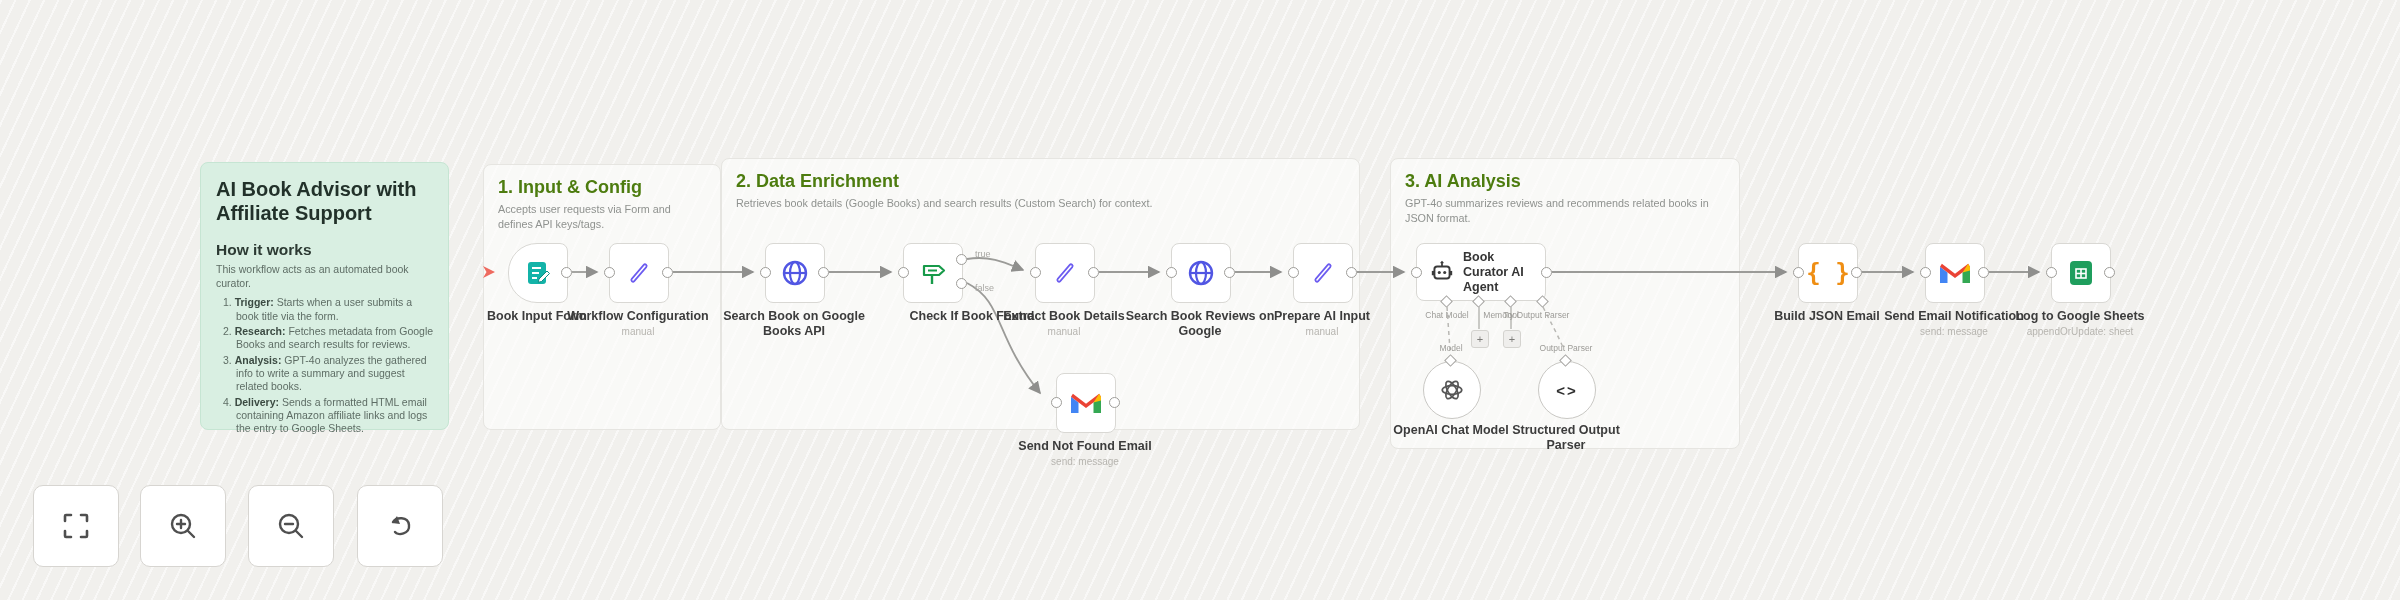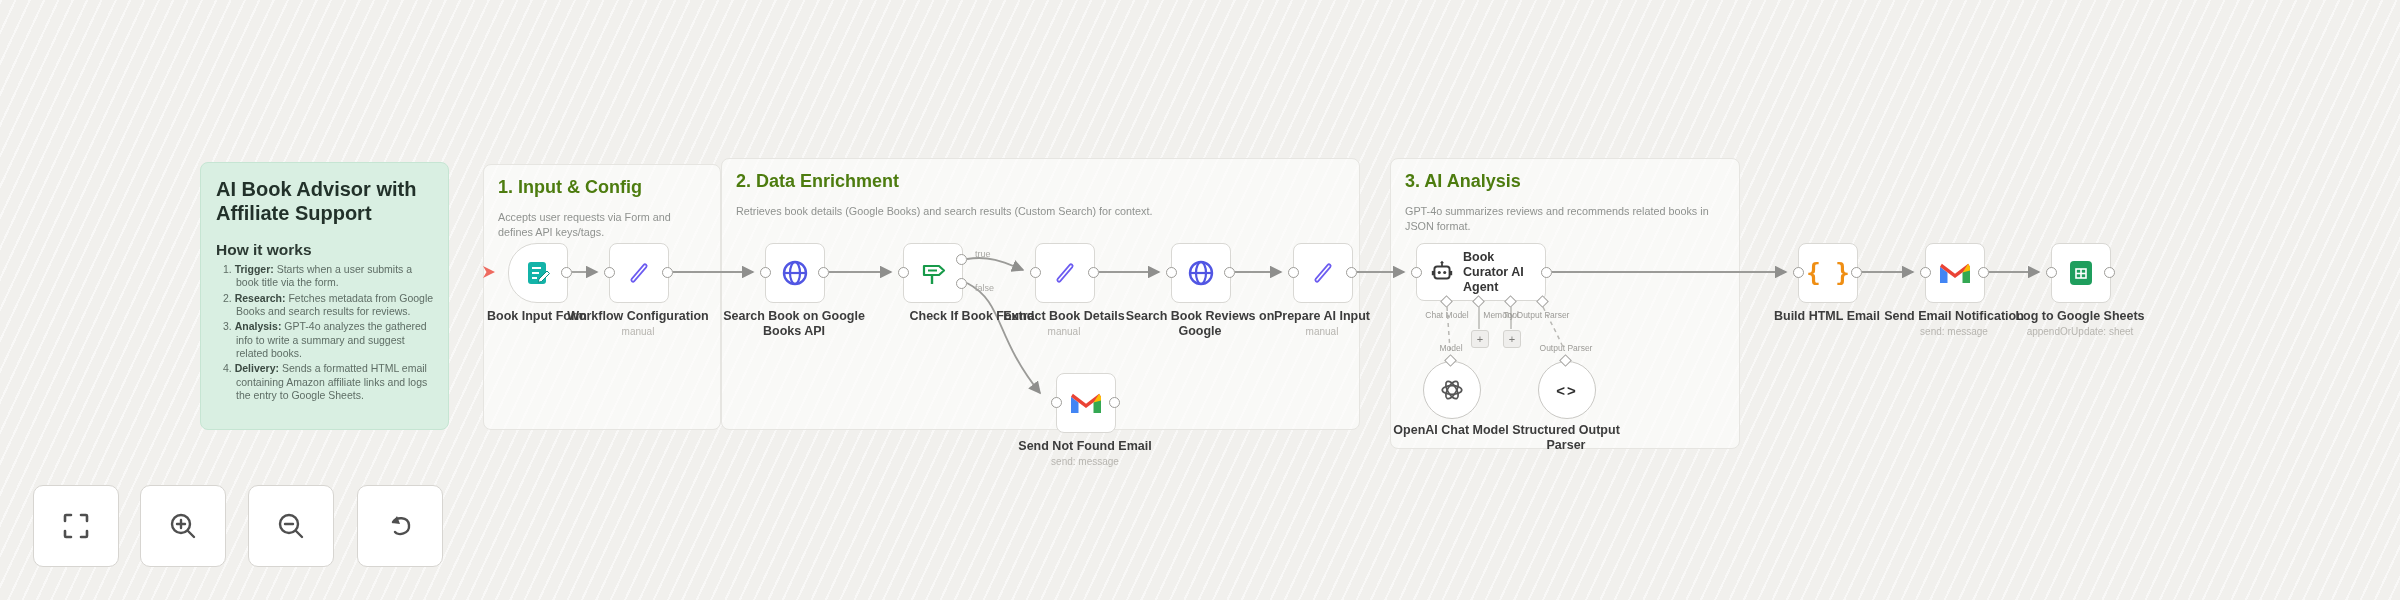--- a/index.html
+++ b/index.html
@@ -7,21 +7,21 @@
     width:2400px;height:600px;position:relative;overflow:hidden;
     font-family:"Liberation Sans","DejaVu Sans",sans-serif;
     background-color:#f1f0ed;
     background-image:repeating-linear-gradient(115deg, rgba(255,255,255,.55) 0 2px, rgba(241,240,237,0) 2px 13px);
   }
   #canvas{position:absolute;inset:0;}
   
   .sticky{position:absolute;background:rgba(252,252,251,.72);border:1px solid #e6e5e1;border-radius:8px;z-index:1;}
   .sticky.green{background:#d9efe2;border-color:#c6e5d3;}
   .s-head{font-size:18px;font-weight:700;color:#4d7c0f;margin:12px 14px 4px 14px;}
-  .s-desc{font-size:10.8px;color:#8f928f;margin:12px 14px;line-height:1.35;}
+  .s-desc{font-size:10.8px;color:#8f928f;margin:4px 14px;line-height:1.35;}
   .note-title{font-size:20px;font-weight:700;color:#22312a;line-height:1.2;margin:14px 15px 0 15px;}
   .note-heading{font-size:15.5px;font-weight:700;color:#2c3a33;margin:16px 15px 4px 15px;}
   .note-intro{font-size:10.5px;color:#5e6d65;margin:0 15px 6px 15px;line-height:1.3;}
   .note-item{font-size:10.5px;color:#5e6d65;margin:0 12px 2px 22px;line-height:1.27;padding-left:13px;text-indent:-13px;}
   .note-item .term{font-weight:700;color:#3b4a42;}
   
   .node{position:absolute;width:58px;height:58px;background:#fff;border:1.6px solid #d9d8d4;
         border-radius:8px;z-index:3;display:flex;align-items:center;justify-content:center;}
   .node.trigger{border-radius:29px 8px 8px 29px;}
   .node.wide{width:130px;justify-content:flex-start;padding-left:12px;box-sizing:border-box;}
@@ -72,20 +72,21 @@
       <path d="M1447 307 L1450 350" stroke-dasharray="4 4"></path>
       <path d="M1543 307 C1551 323 1559 337 1564 350" stroke-dasharray="4 4"></path>
       <path d="M1479 307 V329"></path>
       <path d="M1511 307 V329"></path>
     </g>
   </svg>
 
   <div class="sticky green" style="left:200px;top:162px;width:247px;height:266px;">
     <div class="note-title">AI Book Advisor with Affiliate Support</div>
     <div class="note-heading">How it works</div>
+    <div class="note-intro">This workflow acts as an automated book curator.</div>
     <div class="note-item"><span>1.</span> <span class="term">Trigger:</span><span> Starts when a user submits a book title via the form.</span></div>
     <div class="note-item"><span>2.</span> <span class="term">Research:</span><span> Fetches metadata from Google Books and search results for reviews.</span></div>
     <div class="note-item"><span>3.</span> <span class="term">Analysis:</span><span> GPT-4o analyzes the gathered info to write a summary and suggest related books.</span></div>
     <div class="note-item"><span>4.</span> <span class="term">Delivery:</span><span> Sends a formatted HTML email containing Amazon affiliate links and logs the entry to Google Sheets.</span></div>
   </div>
 
   <div class="sticky" style="left:483px;top:164px;width:236px;height:264px;">
     <div class="s-head">1. Input &amp; Config</div>
     <div class="s-desc">Accepts user requests via Form and defines API keys/tags.</div>
   </div>
@@ -189,21 +190,21 @@
       <path d="M1.5 1.5 L12 9.5 L22.5 1.5 L24 4 L12 13 L0 4 Z" fill="#ea4335"></path>
       <path d="M22.5 1.5 L24 4 V7 L18 8.5 Z" fill="#fbbc04"></path>
     </svg>
   </div>
   <div class="nlabel" style="left:1005px;top:439px;">Send Not Found Email</div>
   <div class="nsub" style="left:1005px;top:456px;">send: message</div>
 
   <div class="node" style="left:1798px;top:243px;">
     <div style="font-family:'DejaVu Sans Mono','Liberation Mono',monospace;font-size:24px;font-weight:700;color:#ef8e13;line-height:1;">{ }</div>
   </div>
-  <div class="nlabel" style="left:1747px;top:309px;">Build HTML Email</div>
+  <div class="nlabel" style="left:1747px;top:309px;">Build JSON Email</div>
 
   <div class="node" style="left:1925px;top:243px;">
     <svg width="30" height="24" viewBox="0 0 24 18">
       <path d="M0 17 V4 L6 8.5 V17 Z" fill="#4285f4"></path>
       <path d="M24 17 V4 L18 8.5 V17 Z" fill="#34a853"></path>
       <path d="M1.5 1.5 L12 9.5 L22.5 1.5 L24 4 L12 13 L0 4 Z" fill="#ea4335"></path>
       <path d="M22.5 1.5 L24 4 V7 L18 8.5 Z" fill="#fbbc04"></path>
     </svg>
   </div>
   <div class="nlabel" style="left:1874px;top:309px;">Send Email Notification</div>

